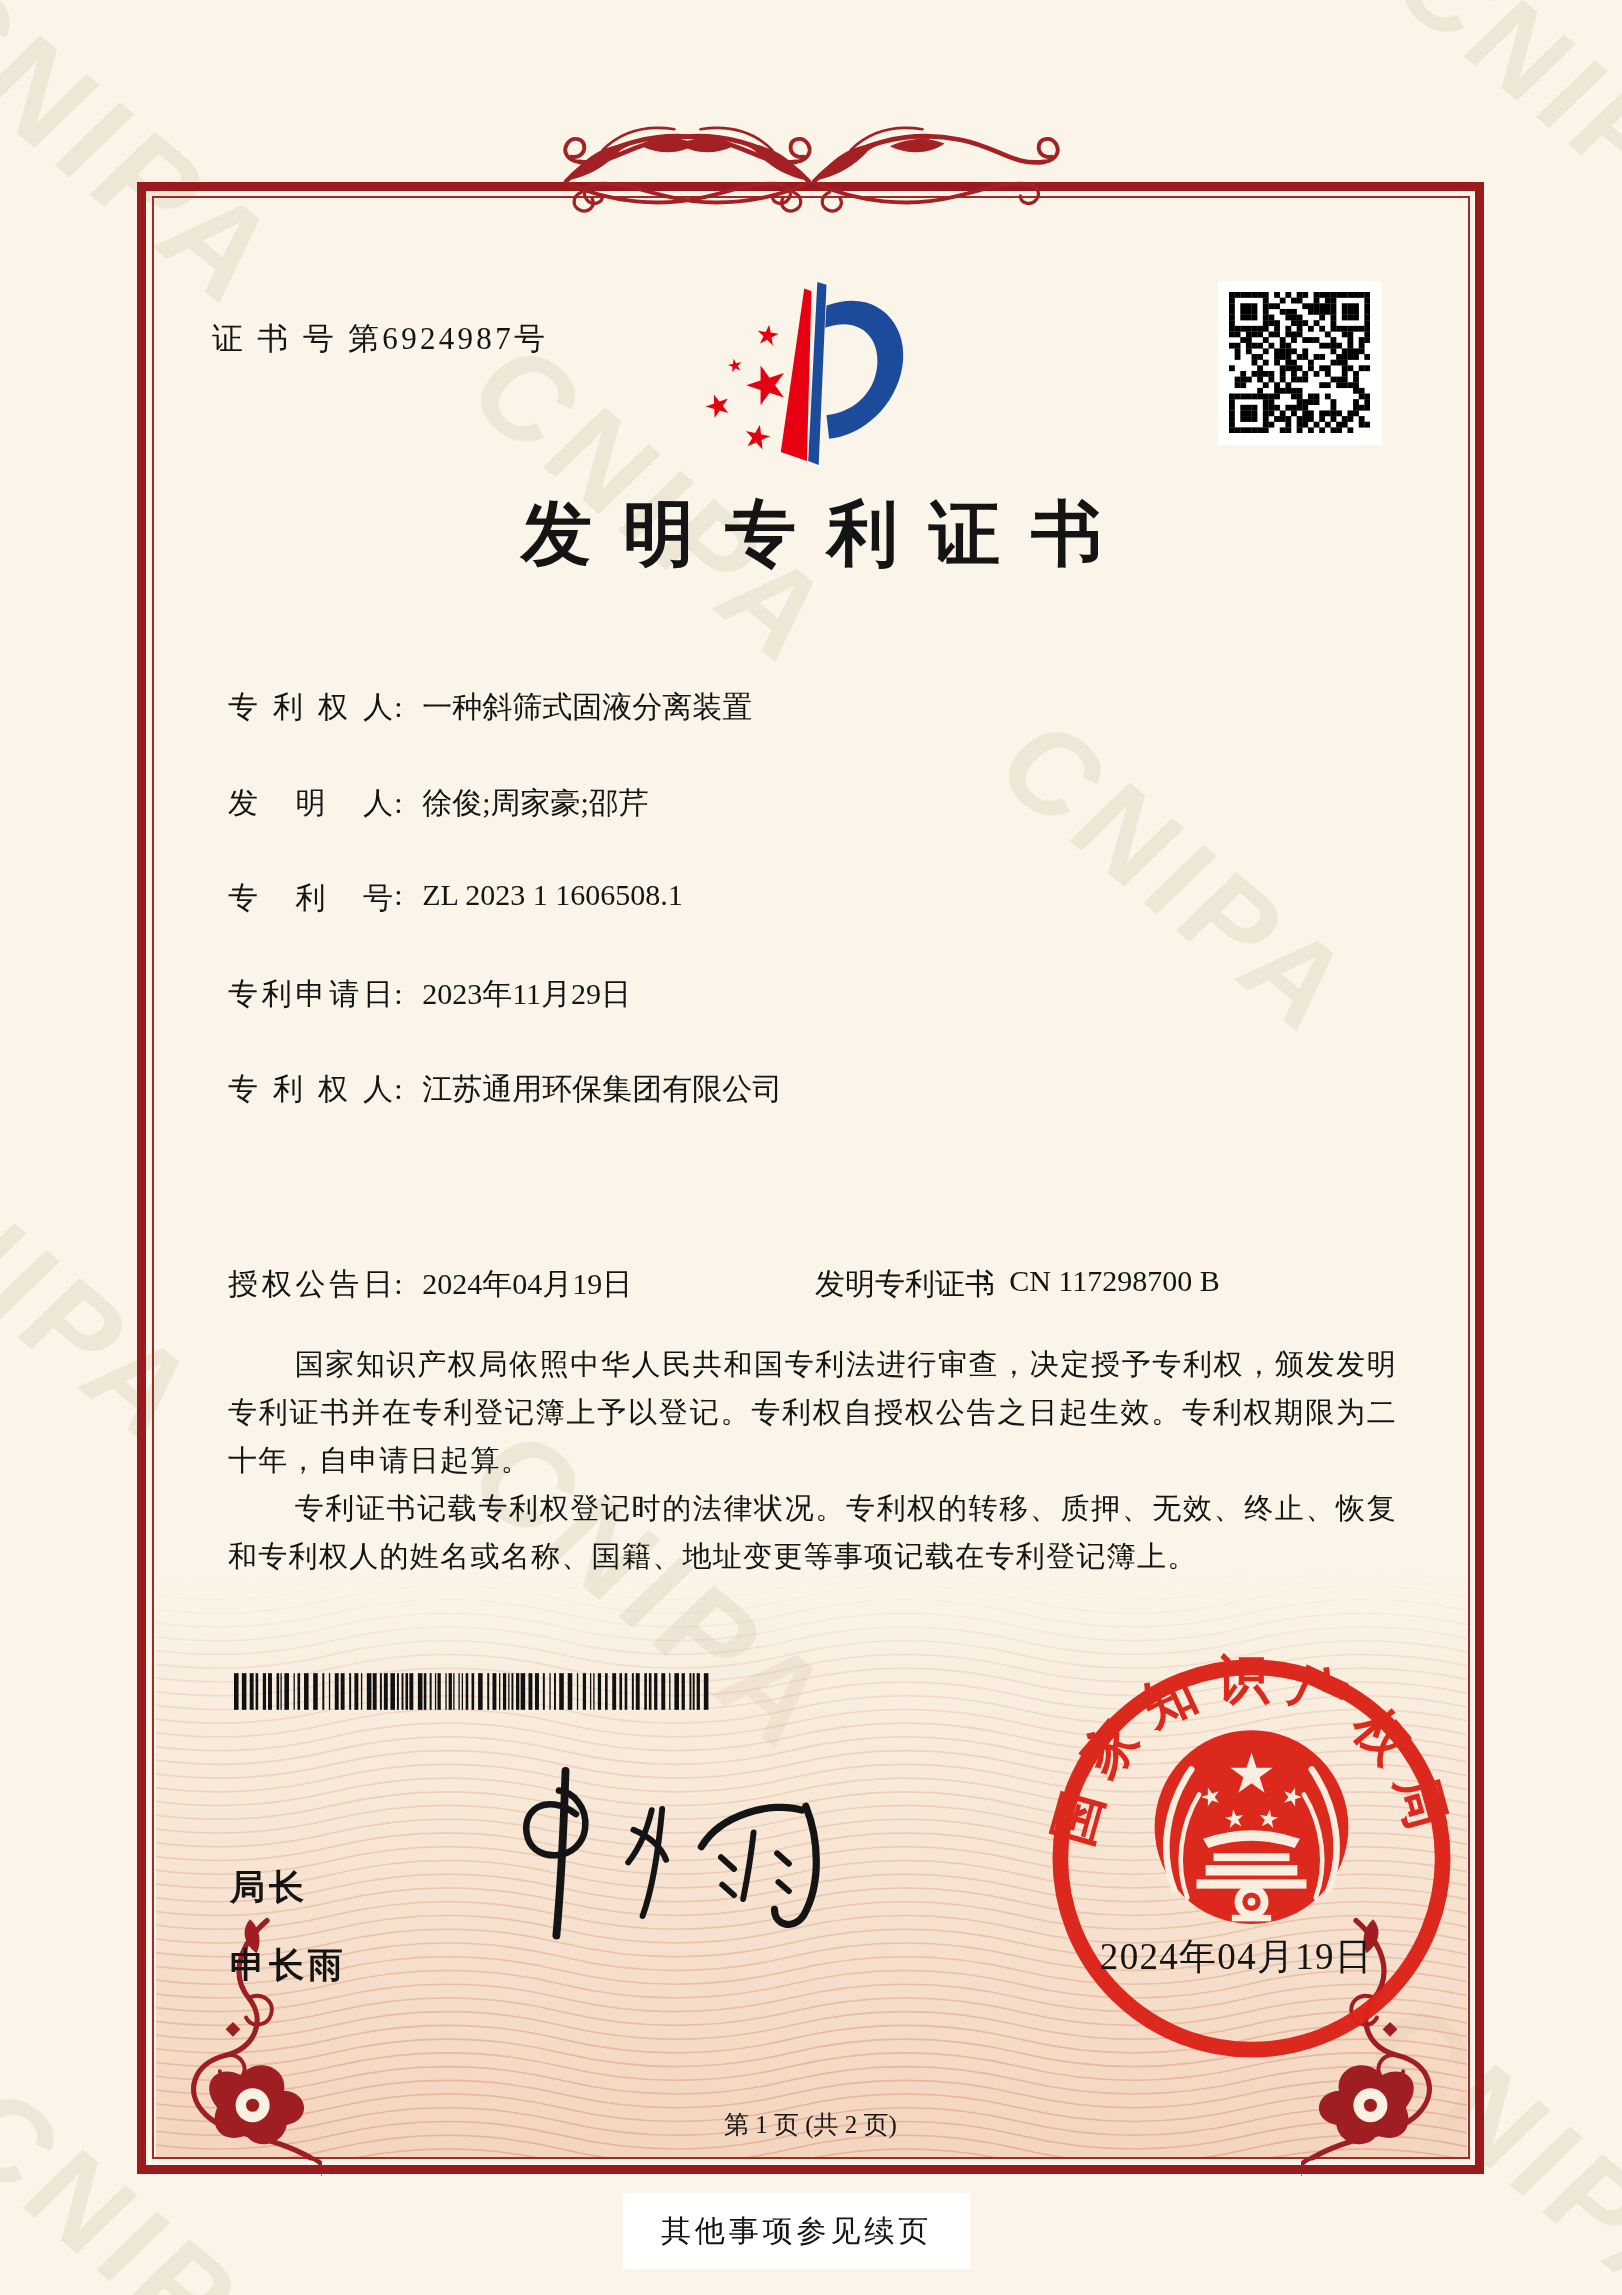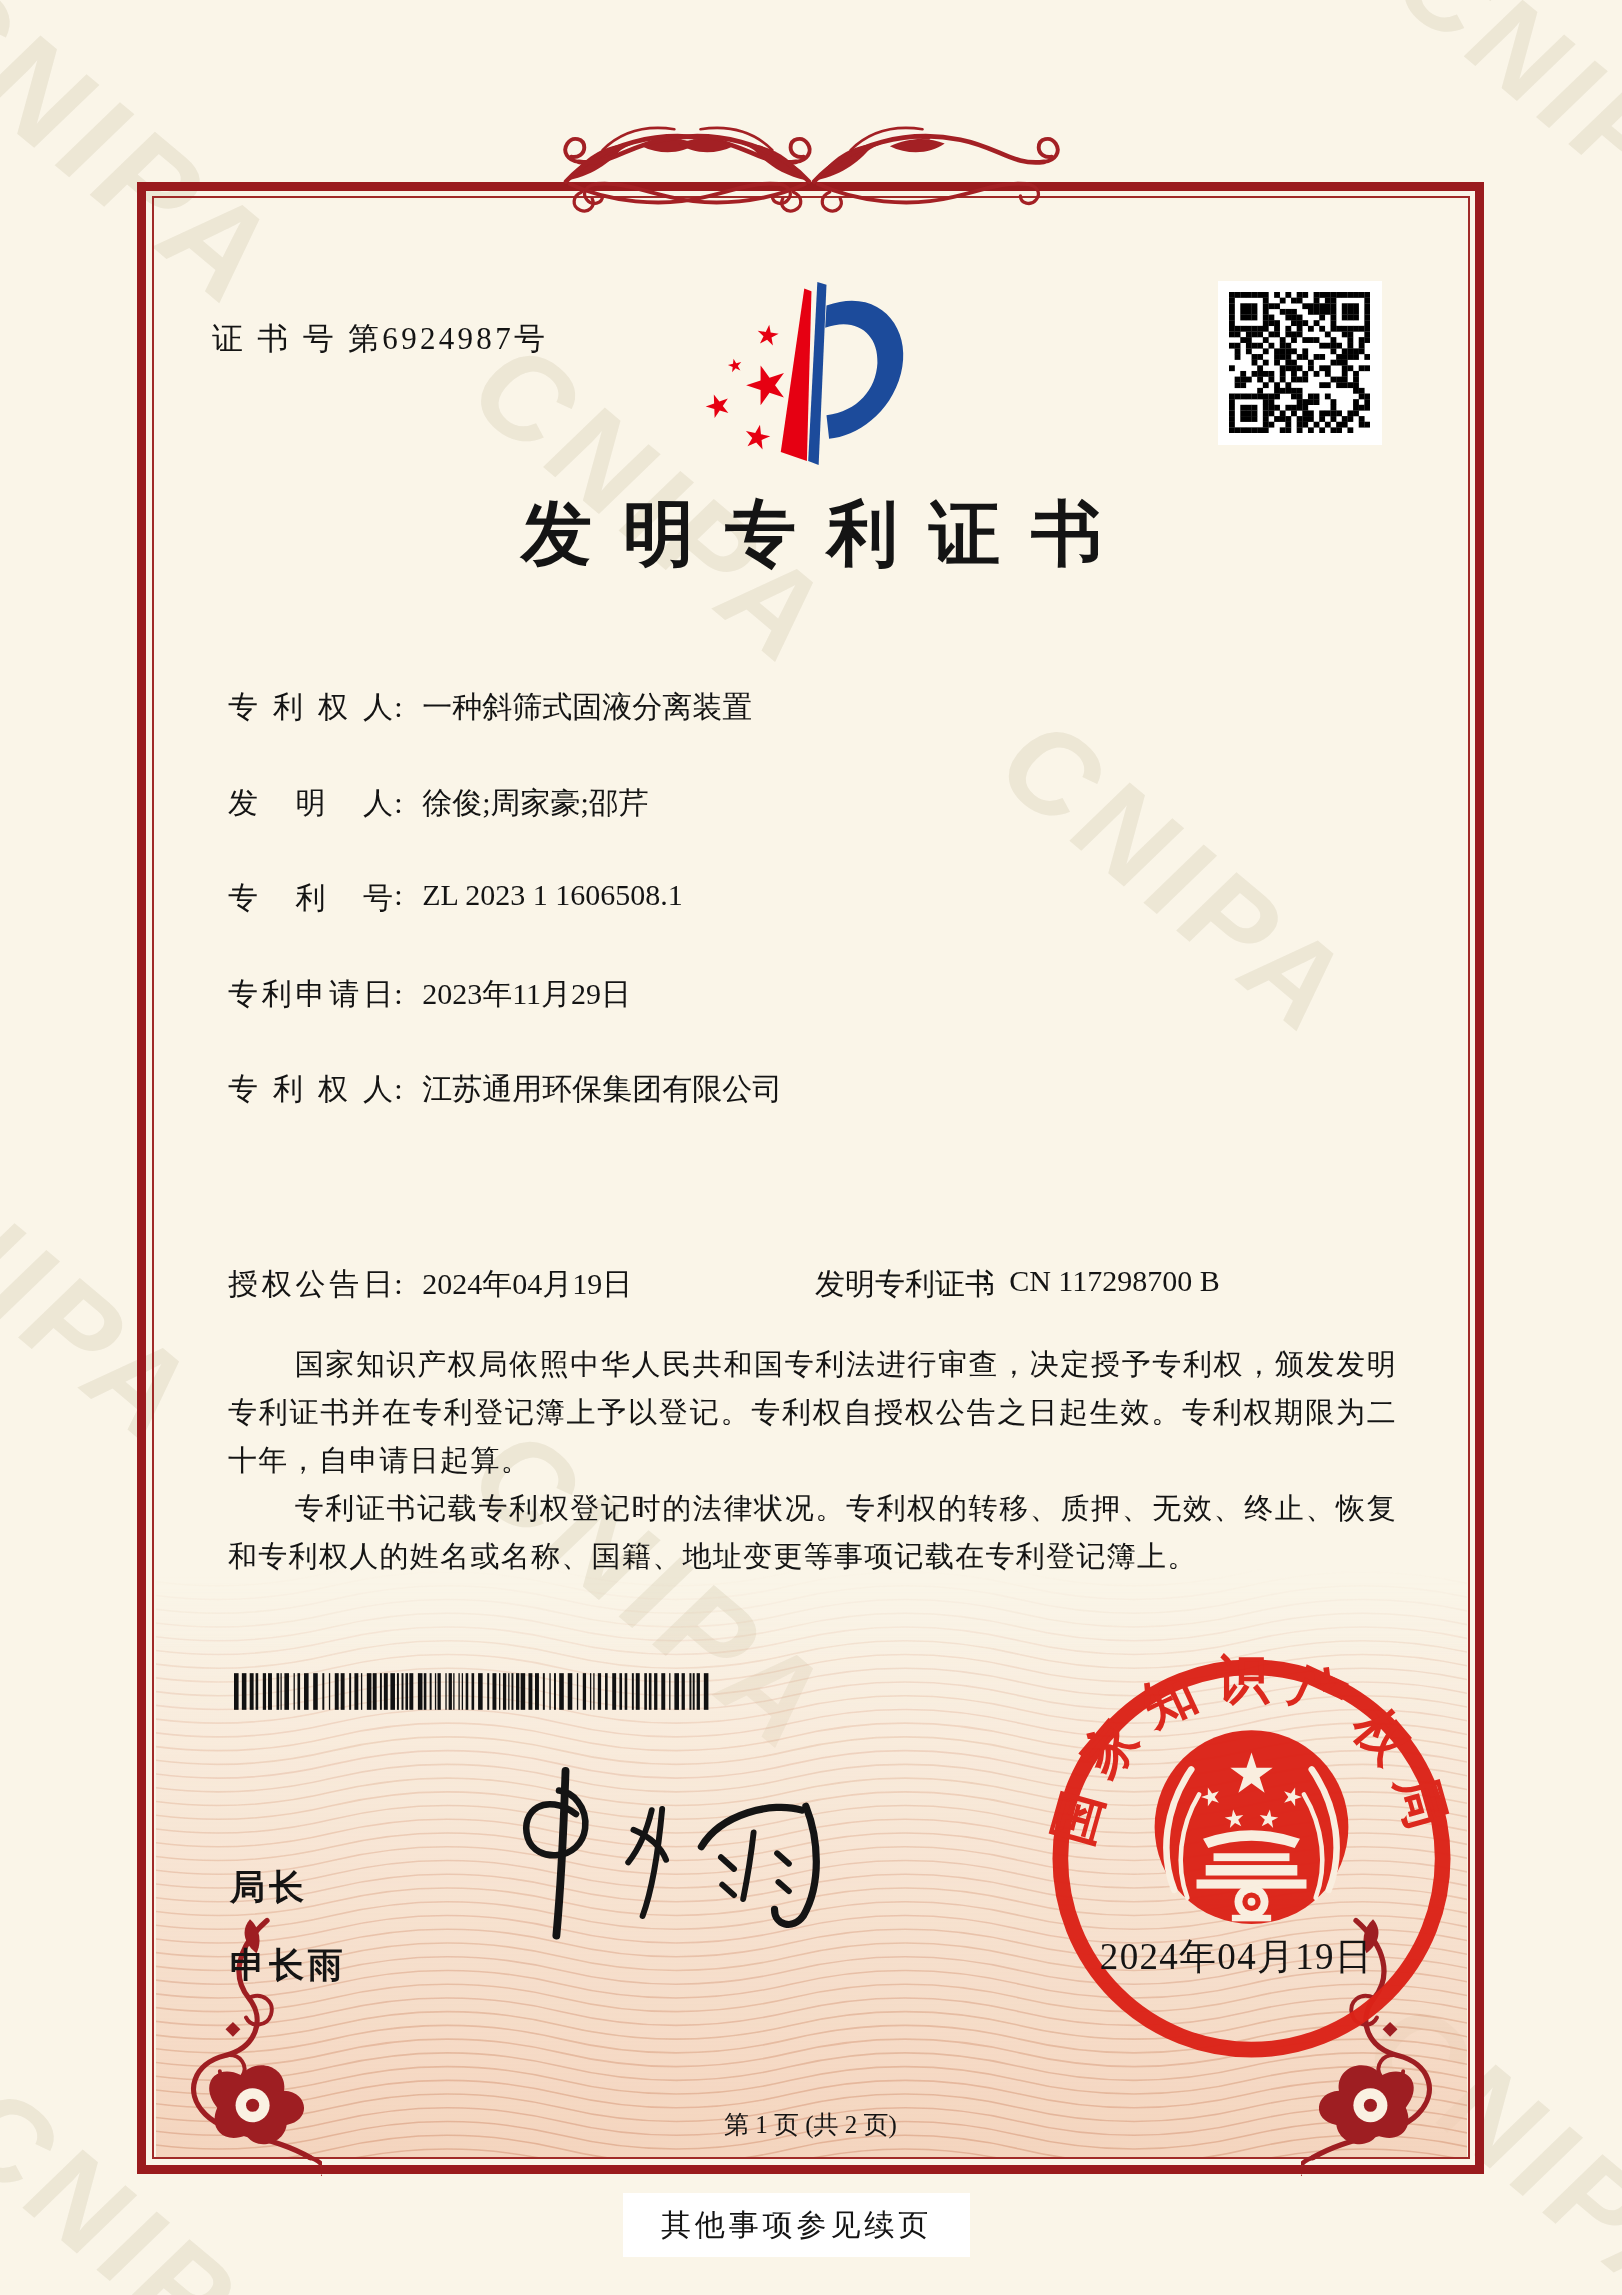--- a/index.html
+++ b/index.html
@@ -68,21 +68,21 @@
   .seal{position:absolute; left:1042px; top:1649px; z-index:6; opacity:0.97;}
   .seal-date{
     position:absolute; left:1086px; top:1932px; width:301px; text-align:center;
     font-size:37px; z-index:7; letter-spacing:1.3px;
   }
   .page-num{
     position:absolute; left:137px; top:2108px; width:1347px; text-align:center;
     font-size:25px; z-index:5;
   }
   .cont-box{
-    position:absolute; left:623px; top:2193px; width:347px; height:64px;
+    position:absolute; left:623px; top:2193px; width:347px; height:76px;
     background:#FFFFFF; z-index:5; display:flex; align-items:center; justify-content:center;
   }
   .cont-box span{font-size:30px; letter-spacing:3.9px;}
 </style>
 </head>
 <body>
 
 <div class="page">
 
   <div class="wm" style="left:92px;top:137px;font-size:131px;">CNIPA</div>

